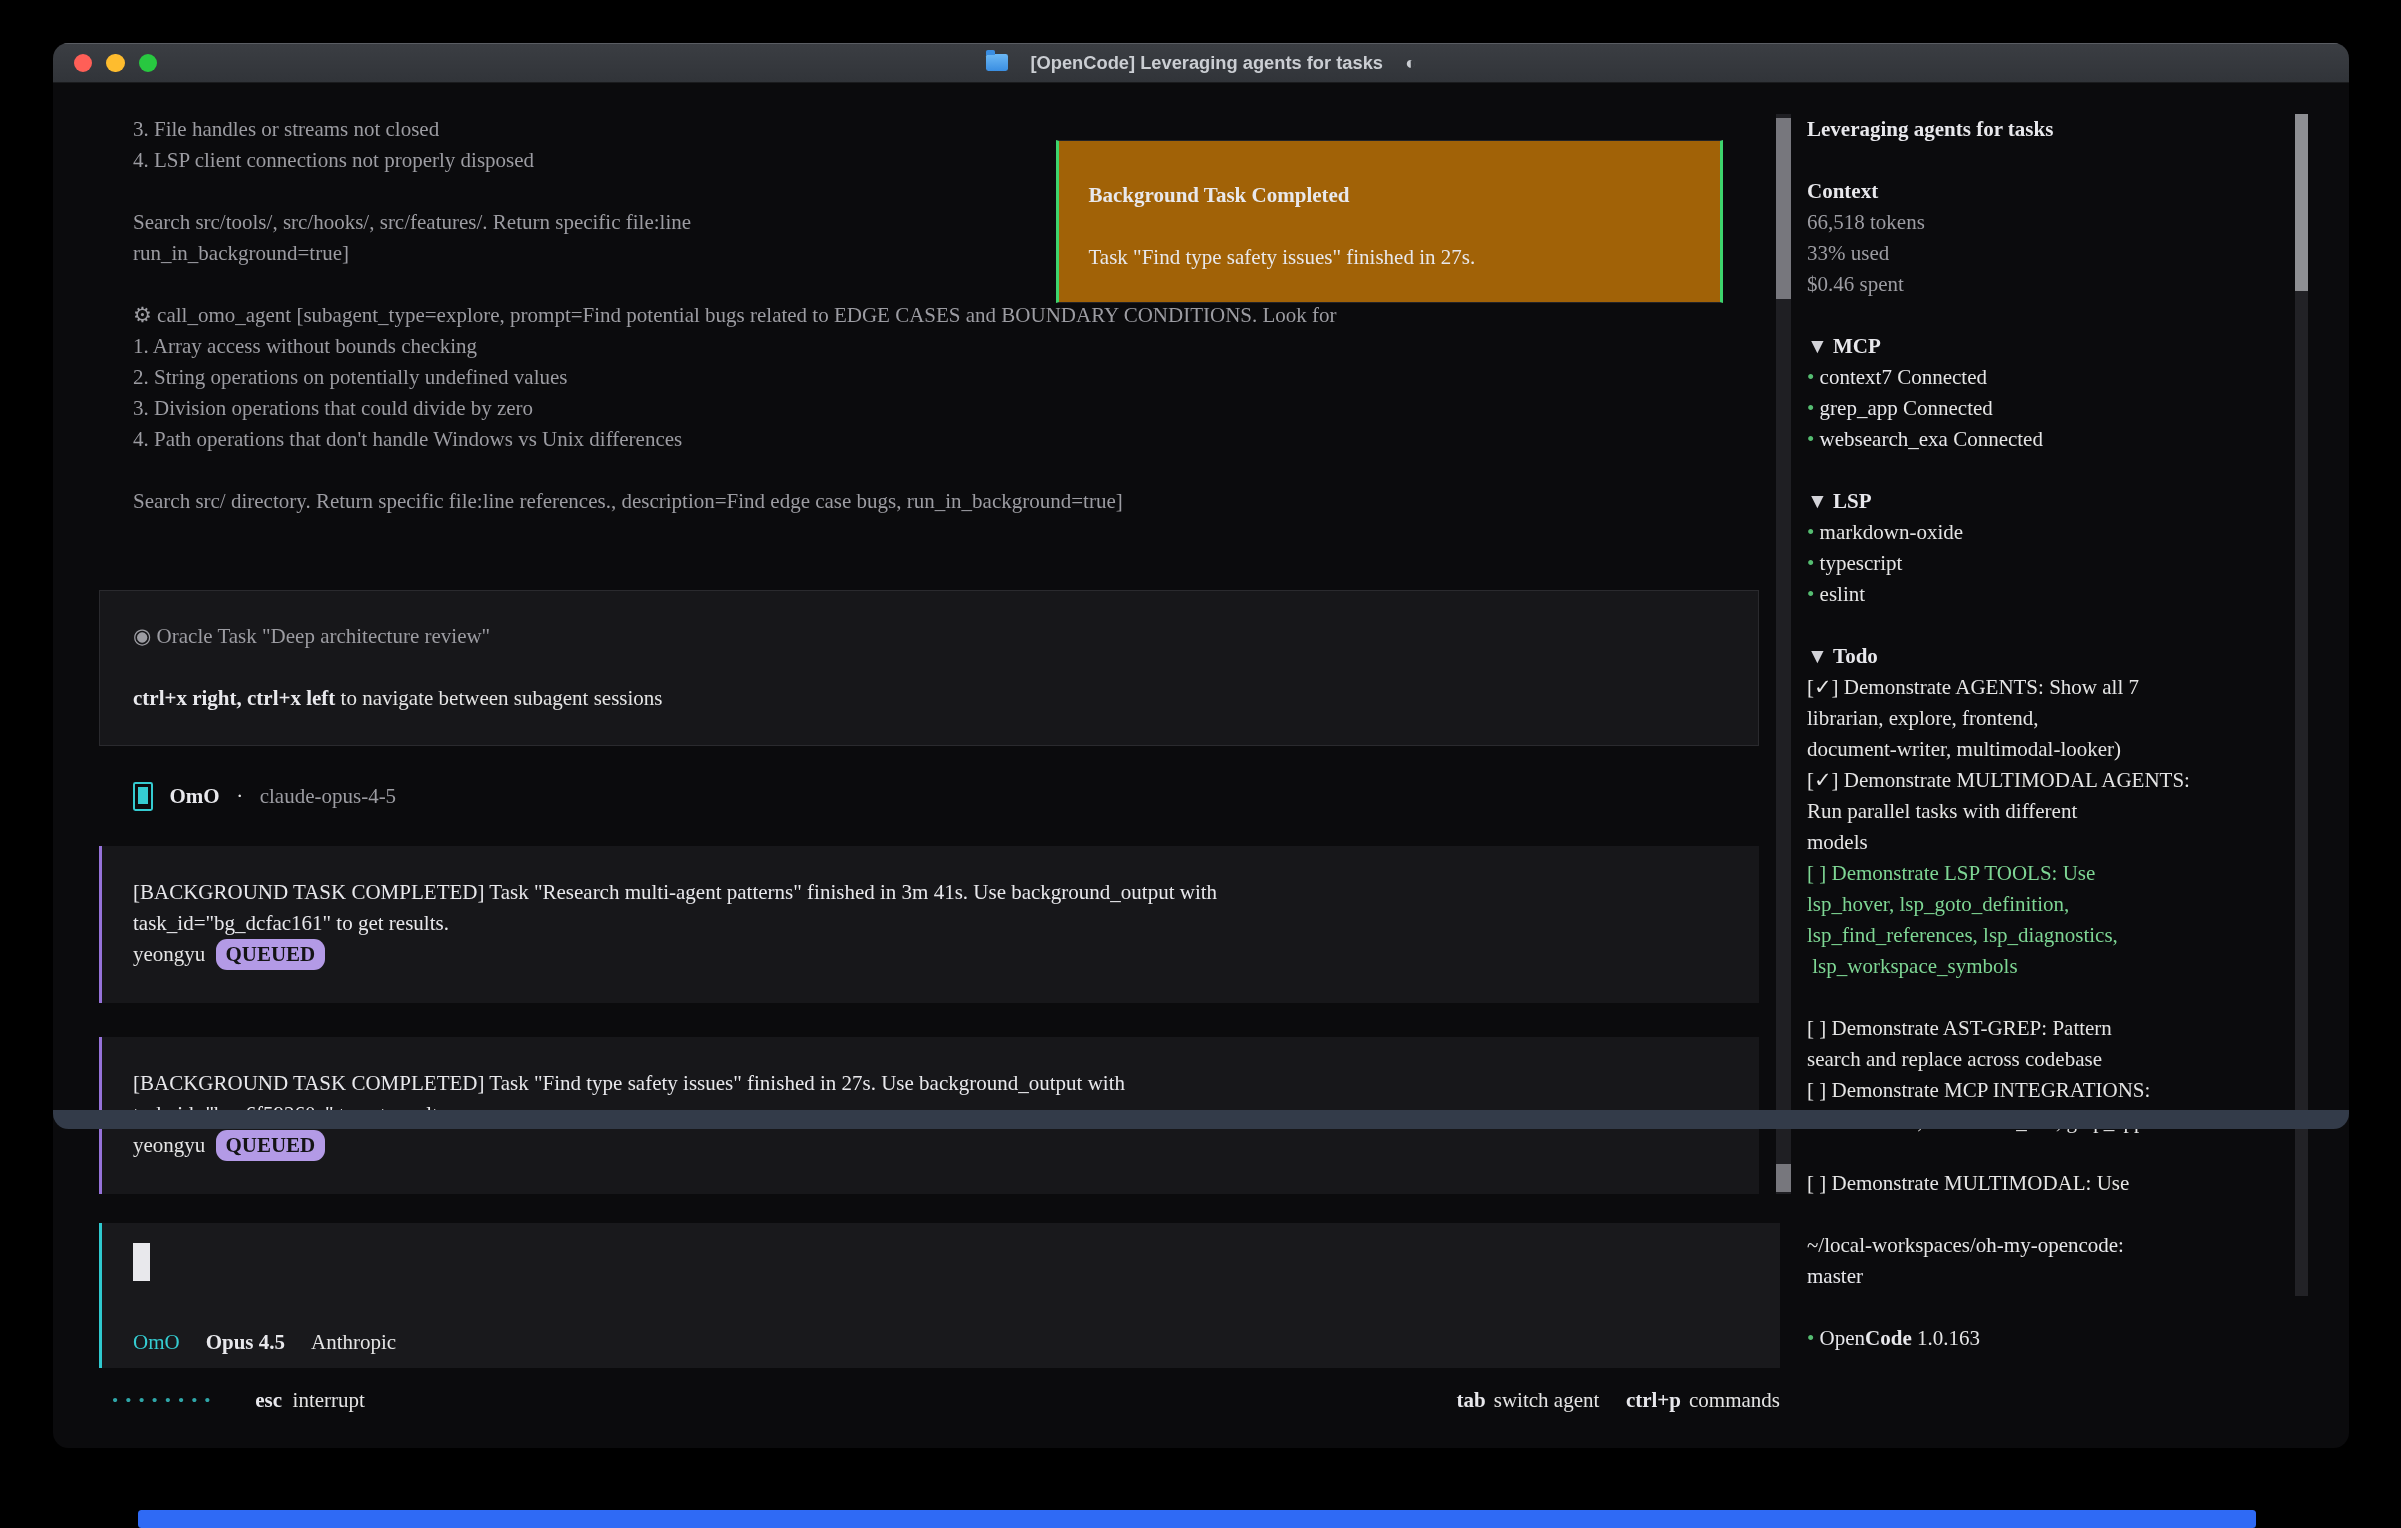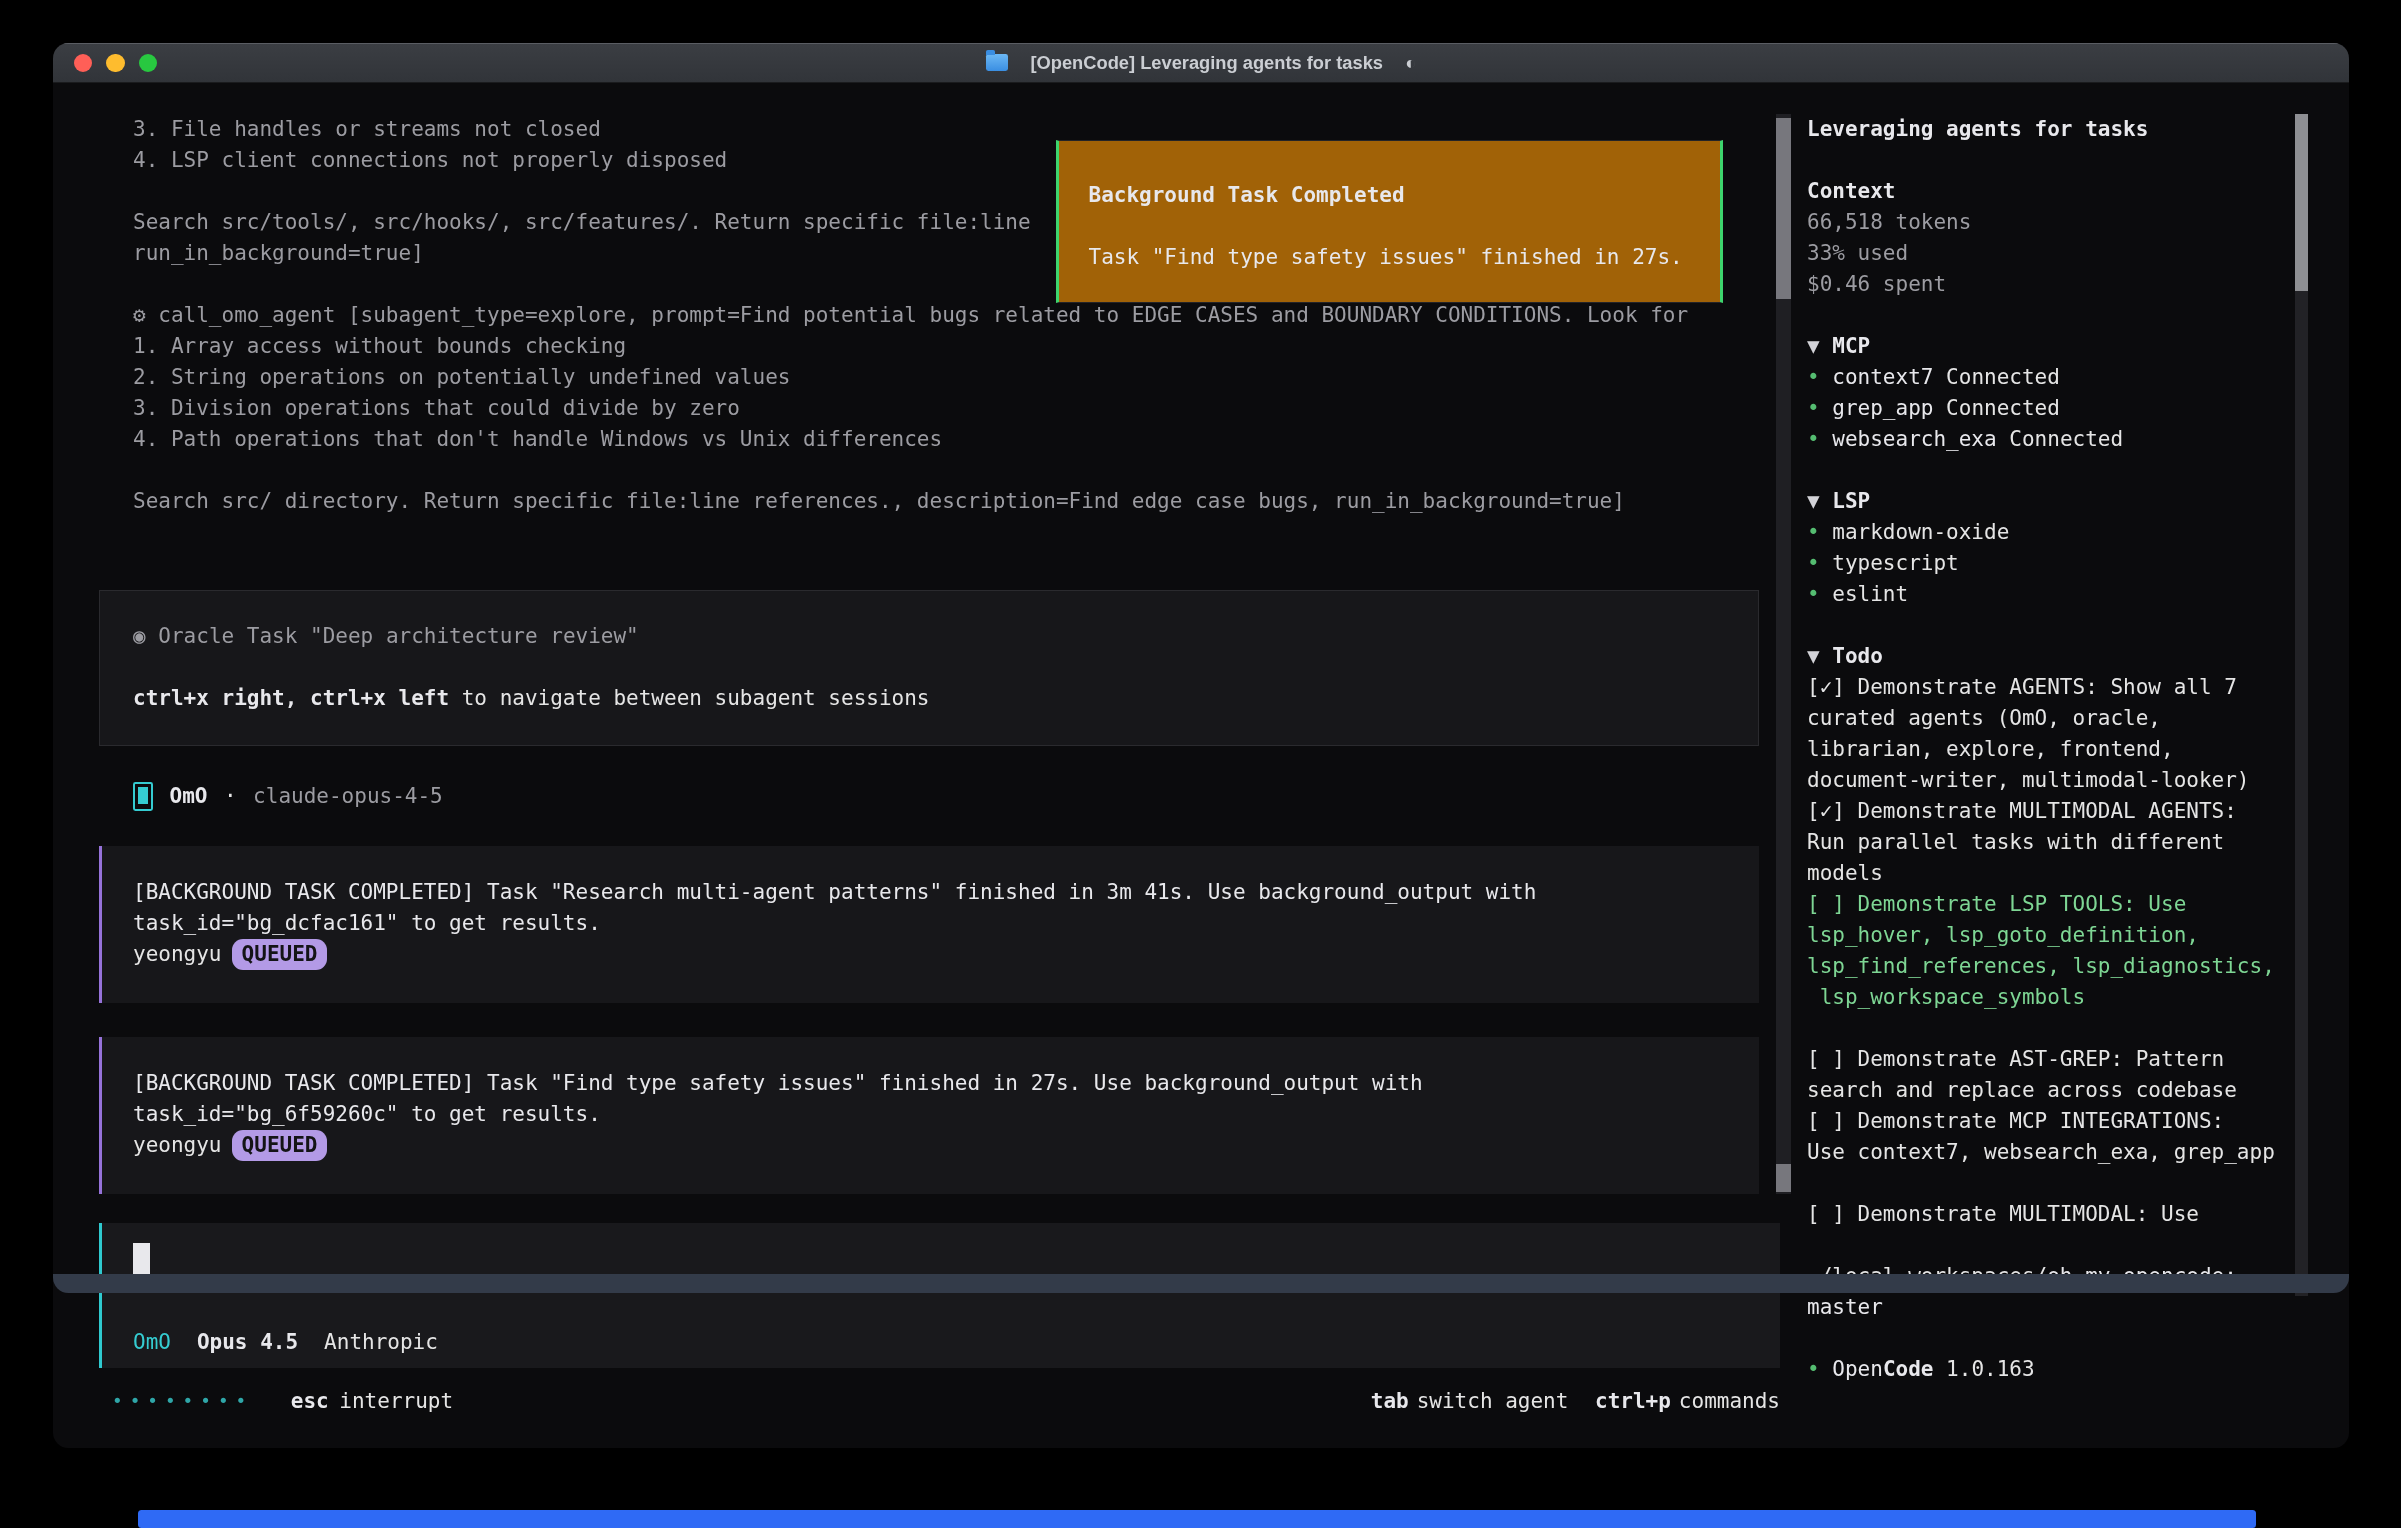--- a/index.html
+++ b/index.html
@@ -15,21 +15,21 @@
             font-family:"Liberation Sans","DejaVu Sans",sans-serif;}
   .titlebar::before{content:"";position:absolute;top:0;left:0;right:0;height:0.6px;background:#5a5d63;}
   .lights{position:absolute;left:21px;top:0;height:40px;display:flex;align-items:center;gap:14px;}
   .light{width:18.3px;height:18.3px;border-radius:50%;}
   .light.red{background:#ff5f57;}.light.yellow{background:#febc2e;}.light.green{background:#28c840;}
   .titletext{color:#cbced3;font-size:18.3px;font-weight:bold;display:flex;align-items:center;gap:22px;}
   .folder{display:inline-block;width:22.5px;height:16.5px;border-radius:2.4px;position:relative;
           background:linear-gradient(#6cb8f4,#3a8ee2);}
   .folder::before{content:"";position:absolute;left:0;top:-4.1px;width:9.5px;height:4.7px;
           border-radius:1.8px 1.8px 0 0;background:#3a8ee2;}
-  .term{position:absolute;left:0;top:40px;width:100%;height:1210px;background:#0b0b0d;}
+  .term{position:absolute;left:0;top:40px;width:100%;height:1046px;background:#0b0b0d;font-family:Liberation Serif, serif;}
   .bottomstrip{position:absolute;left:0;bottom:0;width:100%;height:19px;background:#333b49;
           border-radius:0 0 15.4px 15.4px;}
   .row{height:31px;line-height:31px;white-space:pre;font-size:21px;}
   .dim{color:#9c9ca2;} .dim2{color:#e5e5e5;} .wh{color:#e8e8ec;} .b{font-weight:bold;}
   .green{color:#7ed694;} .cyan{color:#35ccd1;} .gdot{color:#55bd71;} .tri{color:#d3d3d8;}
   .stack{position:absolute;}
   
   .toast{position:absolute;left:1003px;top:57px;width:667px;height:163px;box-sizing:border-box;
          background:#a16207;border-left:3px solid #3dd56d;border-right:3px solid #3dd56d;
          border-top:1.2px solid #232327;border-bottom:1.2px solid #232327;
@@ -163,21 +163,20 @@
         <div class="row"><span class="gdot">• </span><span class="wh">grep_app</span><span class="dim2"> Connected</span></div>
         <div class="row"><span class="gdot">• </span><span class="wh">websearch_exa</span><span class="dim2"> Connected</span></div>
         <div class="row"></div>
         <div class="row"><span class="tri">▼ </span><span class="wh b">LSP</span></div>
         <div class="row"><span class="gdot">• </span><span class="dim2">markdown-oxide</span></div>
         <div class="row"><span class="gdot">• </span><span class="dim2">typescript</span></div>
         <div class="row"><span class="gdot">• </span><span class="dim2">eslint</span></div>
         <div class="row"></div>
         <div class="row"><span class="tri">▼ </span><span class="wh b">Todo</span></div>
         <div class="row"><span class="dim2">[✓] Demonstrate AGENTS: Show all 7</span></div>
-        <div class="row"><span class="dim2">curated agents (OmO, oracle,</span></div>
         <div class="row"><span class="dim2">librarian, explore, frontend,</span></div>
         <div class="row"><span class="dim2">document-writer, multimodal-looker)</span></div>
         <div class="row"><span class="dim2">[✓] Demonstrate MULTIMODAL AGENTS:</span></div>
         <div class="row"><span class="dim2">Run parallel tasks with different</span></div>
         <div class="row"><span class="dim2">models</span></div>
         <div class="row"><span class="green">[ ] Demonstrate LSP TOOLS: Use</span></div>
         <div class="row"><span class="green">lsp_hover, lsp_goto_definition,</span></div>
         <div class="row"><span class="green">lsp_find_references, lsp_diagnostics,</span></div>
         <div class="row"><span class="green"> lsp_workspace_symbols</span></div>
         <div class="row"></div>

